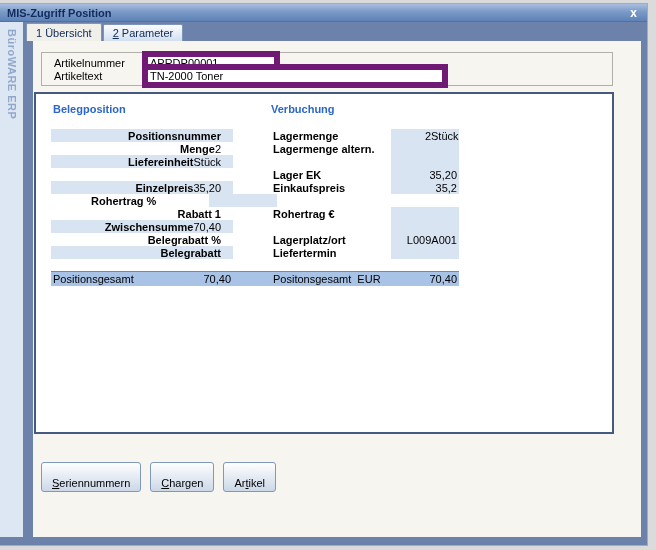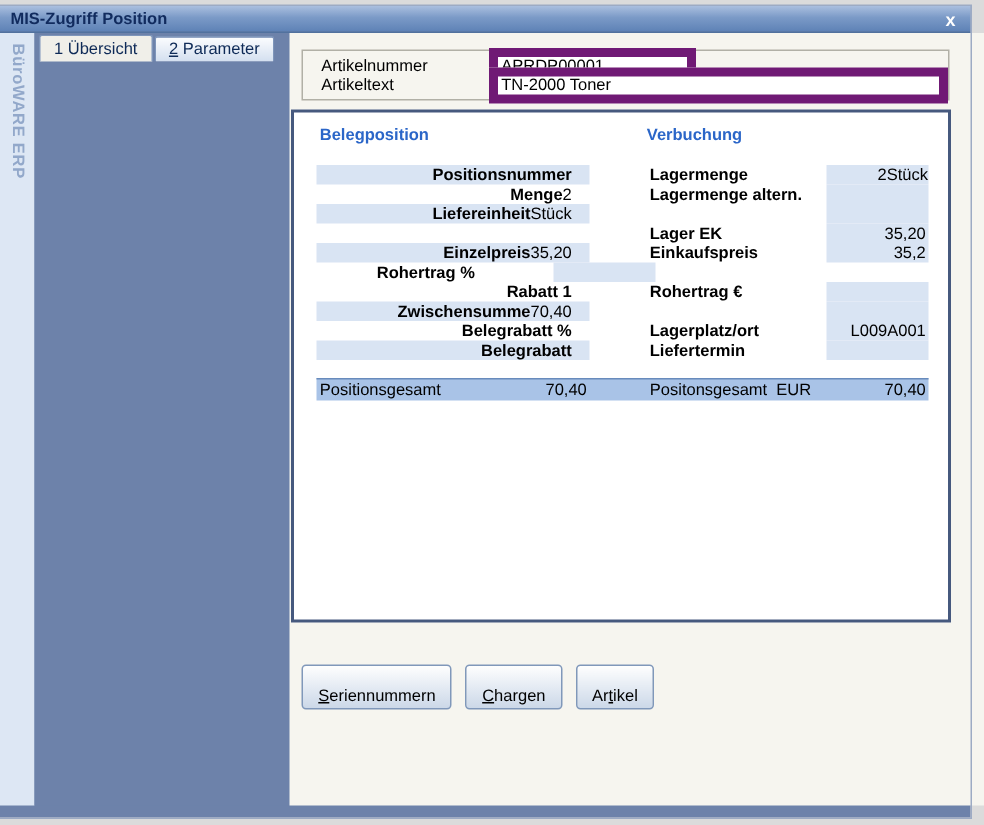--- a/index.html
+++ b/index.html
@@ -18,30 +18,30 @@
     height:18px;flex:0 0 18px;display:flex;align-items:center;padding:0 7px;
     background:linear-gradient(to bottom,#aabfdf,#7b9ac7 45%,#5e82b6);
     border-bottom:1px solid #51719e;box-sizing:border-box;
   }
   .title{font-weight:bold;color:#112b5e;}
   .close-btn{margin-left:auto;color:#fff;font-weight:bold;font-size:12px;line-height:12px;cursor:default;padding:0 3px;}
   
   .window-body{flex:1;display:flex;min-height:0;margin-bottom:8px;}
   .brand-strip{width:23px;flex:0 0 23px;background:#dde7f4;display:flex;justify-content:center;}
   .brand-text{writing-mode:vertical-rl;font-weight:bold;color:#92a8ca;padding-top:7px;letter-spacing:0.5px;white-space:pre;}
-  .frame{flex:1;background:#6d82aa;display:flex;flex-direction:row;min-width:0;}
+  .frame{flex:1;background:#6d82aa;display:flex;flex-direction:column;min-width:0;}
   .tabbar{height:19px;flex:0 0 19px;display:flex;align-items:flex-end;padding-left:3px;gap:1px;}
   .tab{padding:2px 9px;border:1px solid #7e95ba;border-bottom:none;border-radius:2px 2px 0 0;color:#0e2a57;white-space:pre;}
   .tab.active{background:#f0efe9;padding-top:3px;}
   .tab.inactive{background:linear-gradient(#fbfcfe,#d3dfef);}
   .frame-body{flex:1;display:flex;min-height:0;padding:0 6px 0 10px;}
   .inner{flex:1;background:#f6f5ef;display:flex;flex-direction:column;min-width:0;}
   
   .fields-box{margin:11px 28px 0 8px;border:1px solid #b1b0a6;padding:3px 0 3px 12px;}
-  .field-row{display:flex;align-items:center;height:13px;gap:24px;}
+  .field-row{display:flex;align-items:center;height:13px;}
   .field-label{width:88px;}
   input.xp{height:12px;border:6px solid #701a75;background:#fff;font:inherit;font-size:11px;padding:0 2px;box-sizing:content-box;}
   .w1{width:122px;}
   .w2{width:290px;}
   
   .panel{
     margin:6px 27px 0 1px;height:342px;box-sizing:border-box;
     border:2px solid #46597e;background:#fff;
     padding:9px 0 0 15px;overflow:hidden;
   }

